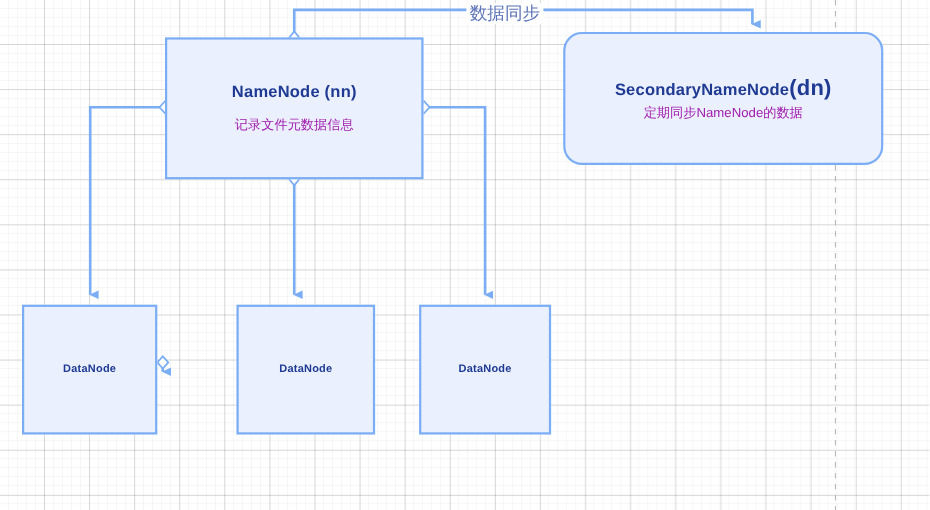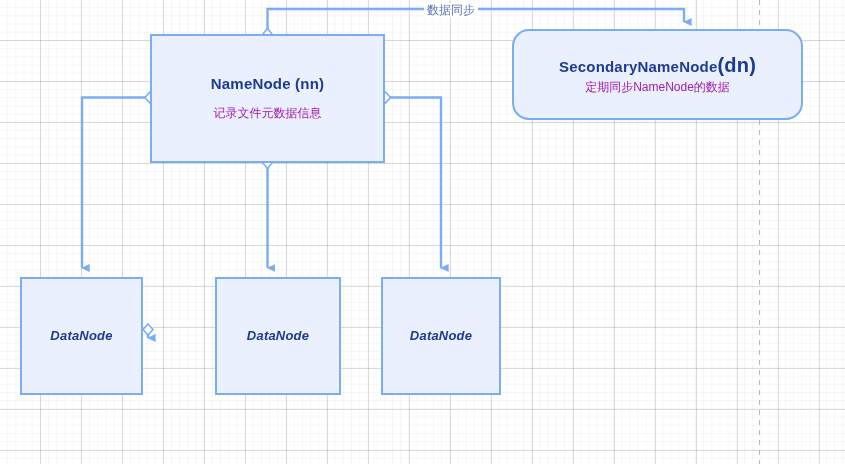--- a/index.html
+++ b/index.html
@@ -64,21 +64,21 @@
   #node-namenode {
     left: 150px;
     top: 34px;
     width: 235px;
     height: 129px;
   }
   #node-snn {
     left: 512px;
     top: 29px;
     width: 291px;
-    height: 91px;
+    height: 121px;
     border-radius: 17px;
   }
   #node-snn .node-title { font-size: 15px; }
   #node-snn .node-sub { margin-top: 2px; }
   #node-dn1 {
     left: 20px;
     top: 277px;
     width: 123px;
     height: 118px;
   }
@@ -87,24 +87,24 @@
     top: 277px;
     width: 126px;
     height: 118px;
   }
   #node-dn3 {
     left: 381px;
     top: 277px;
     width: 120px;
     height: 118px;
   }
-  .node-dn .node-title { font-size: 13px; font-style: italic; }
+  .node-dn .node-title { font-size: 10px; }
   .edge-label {
     position: absolute;
-    font-size: 12px;
+    font-size: 16px;
     color: #5b73b8;
     background: #ffffff;
     padding: 0 3px;
     white-space: nowrap;
     line-height: 1.2;
   }
   #label-datasync {
     left: 424px;
     top: 3px;
   }

